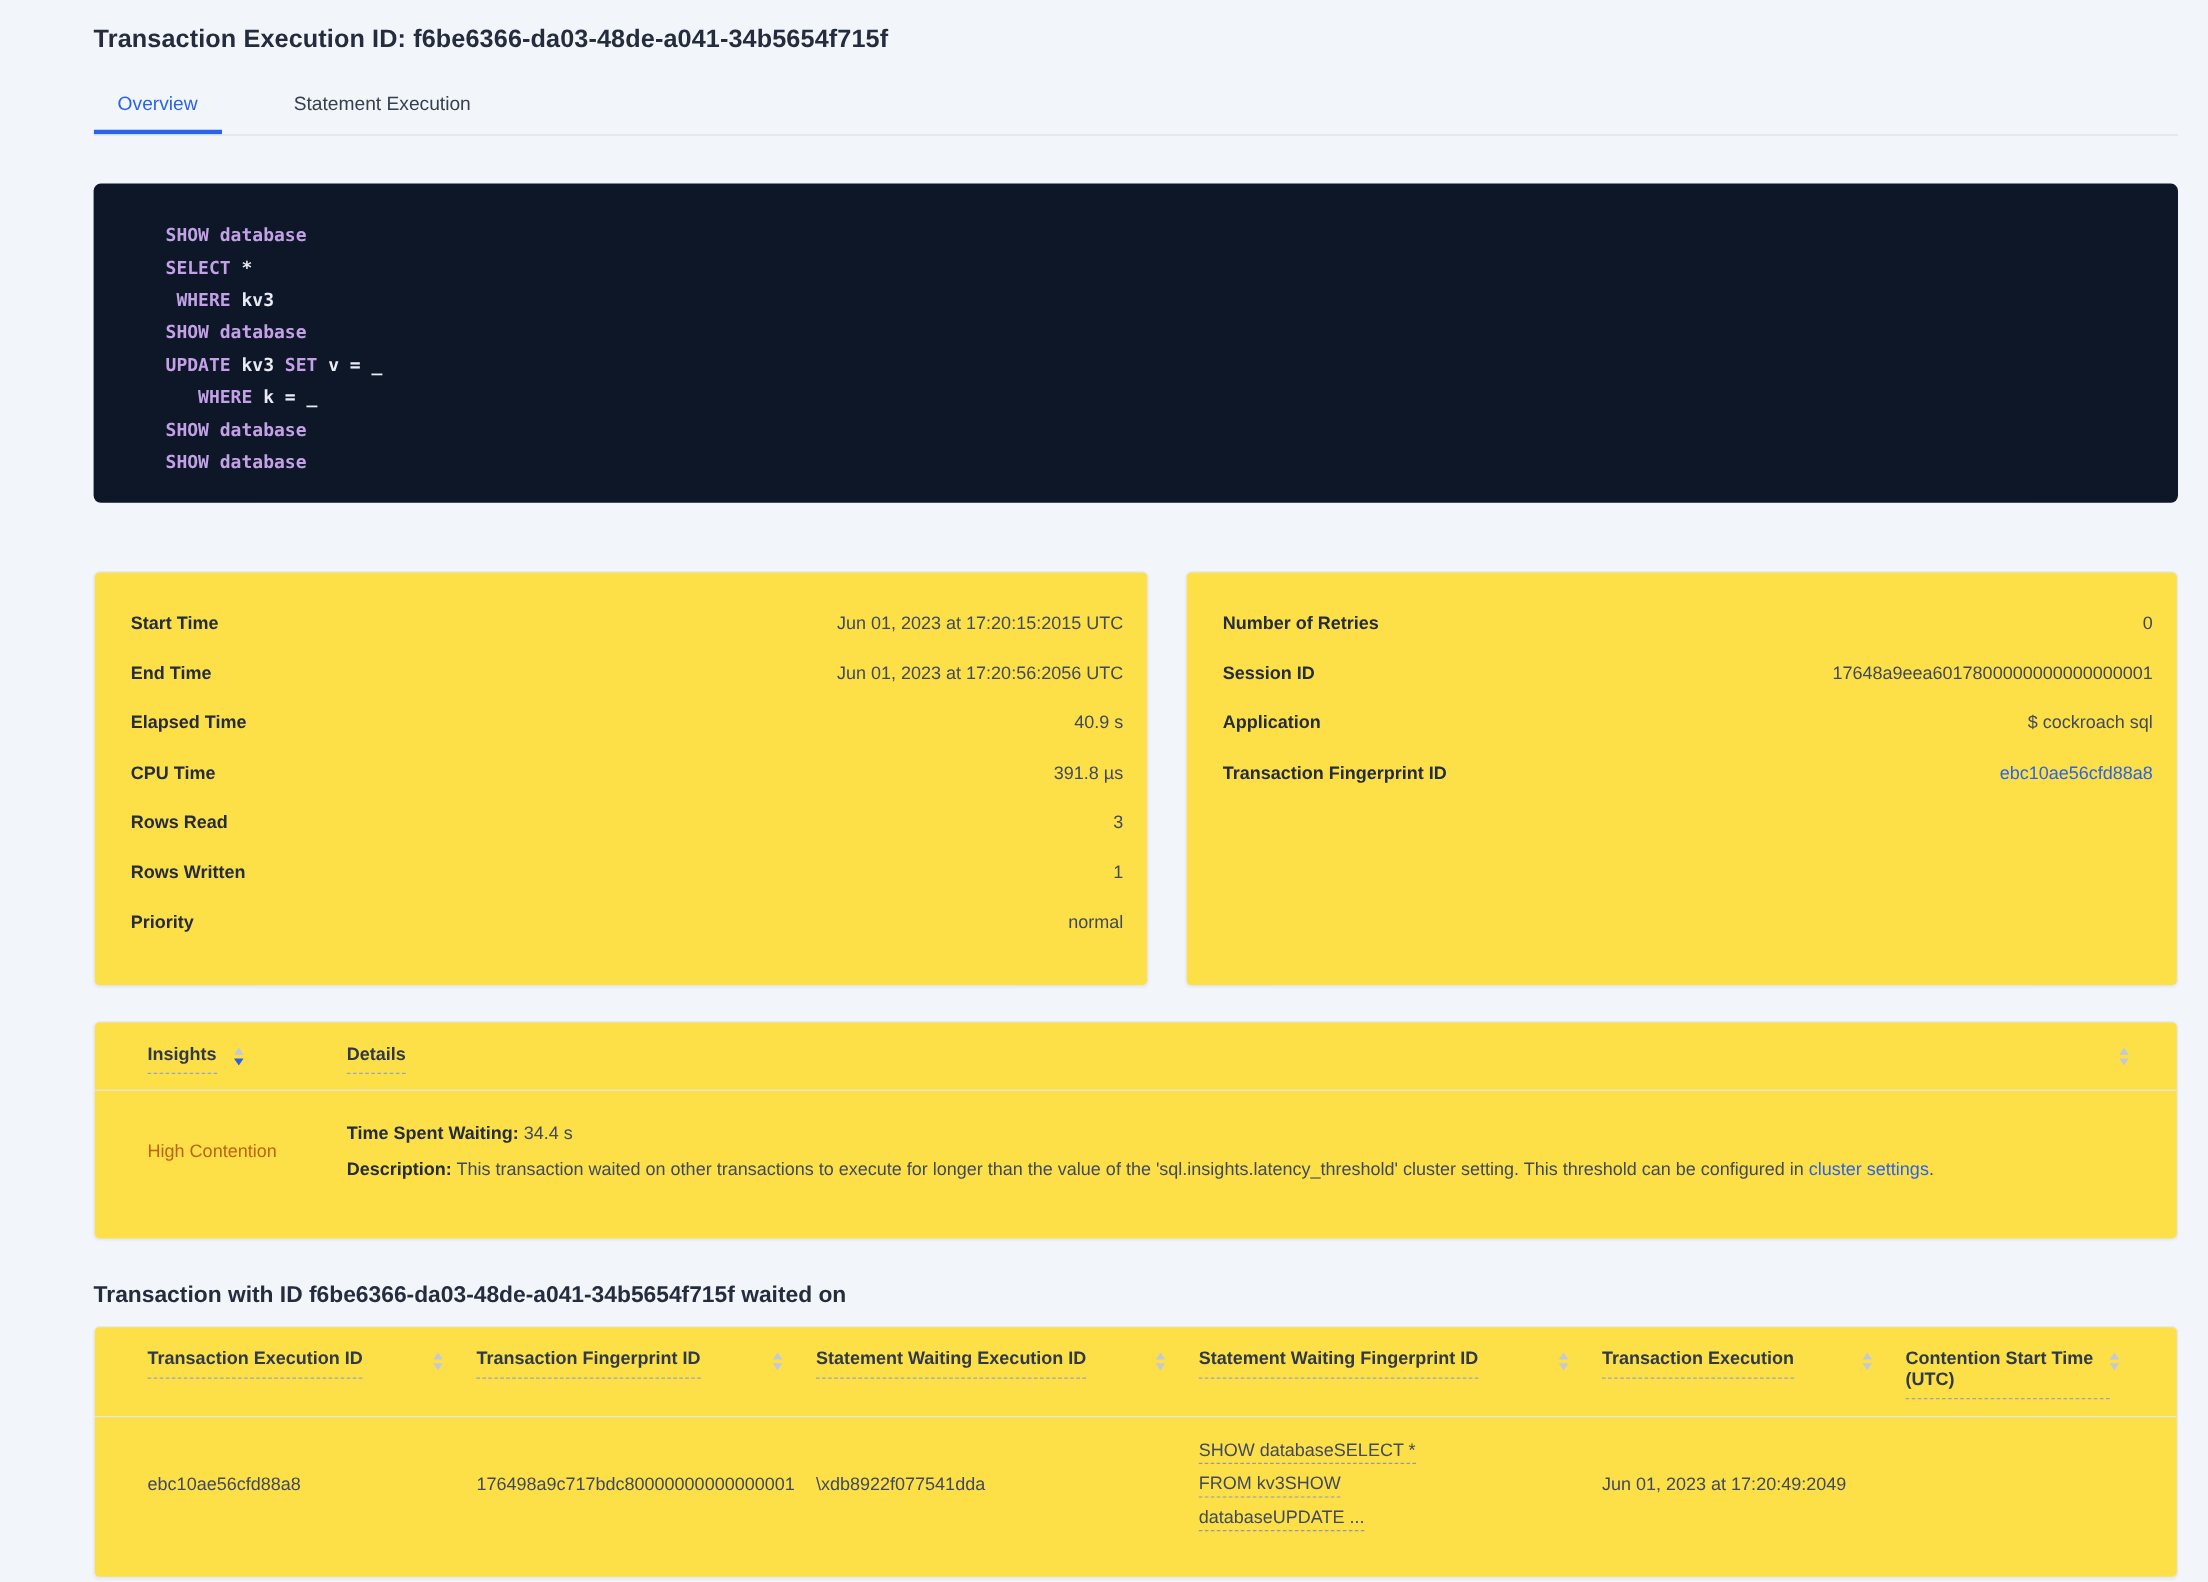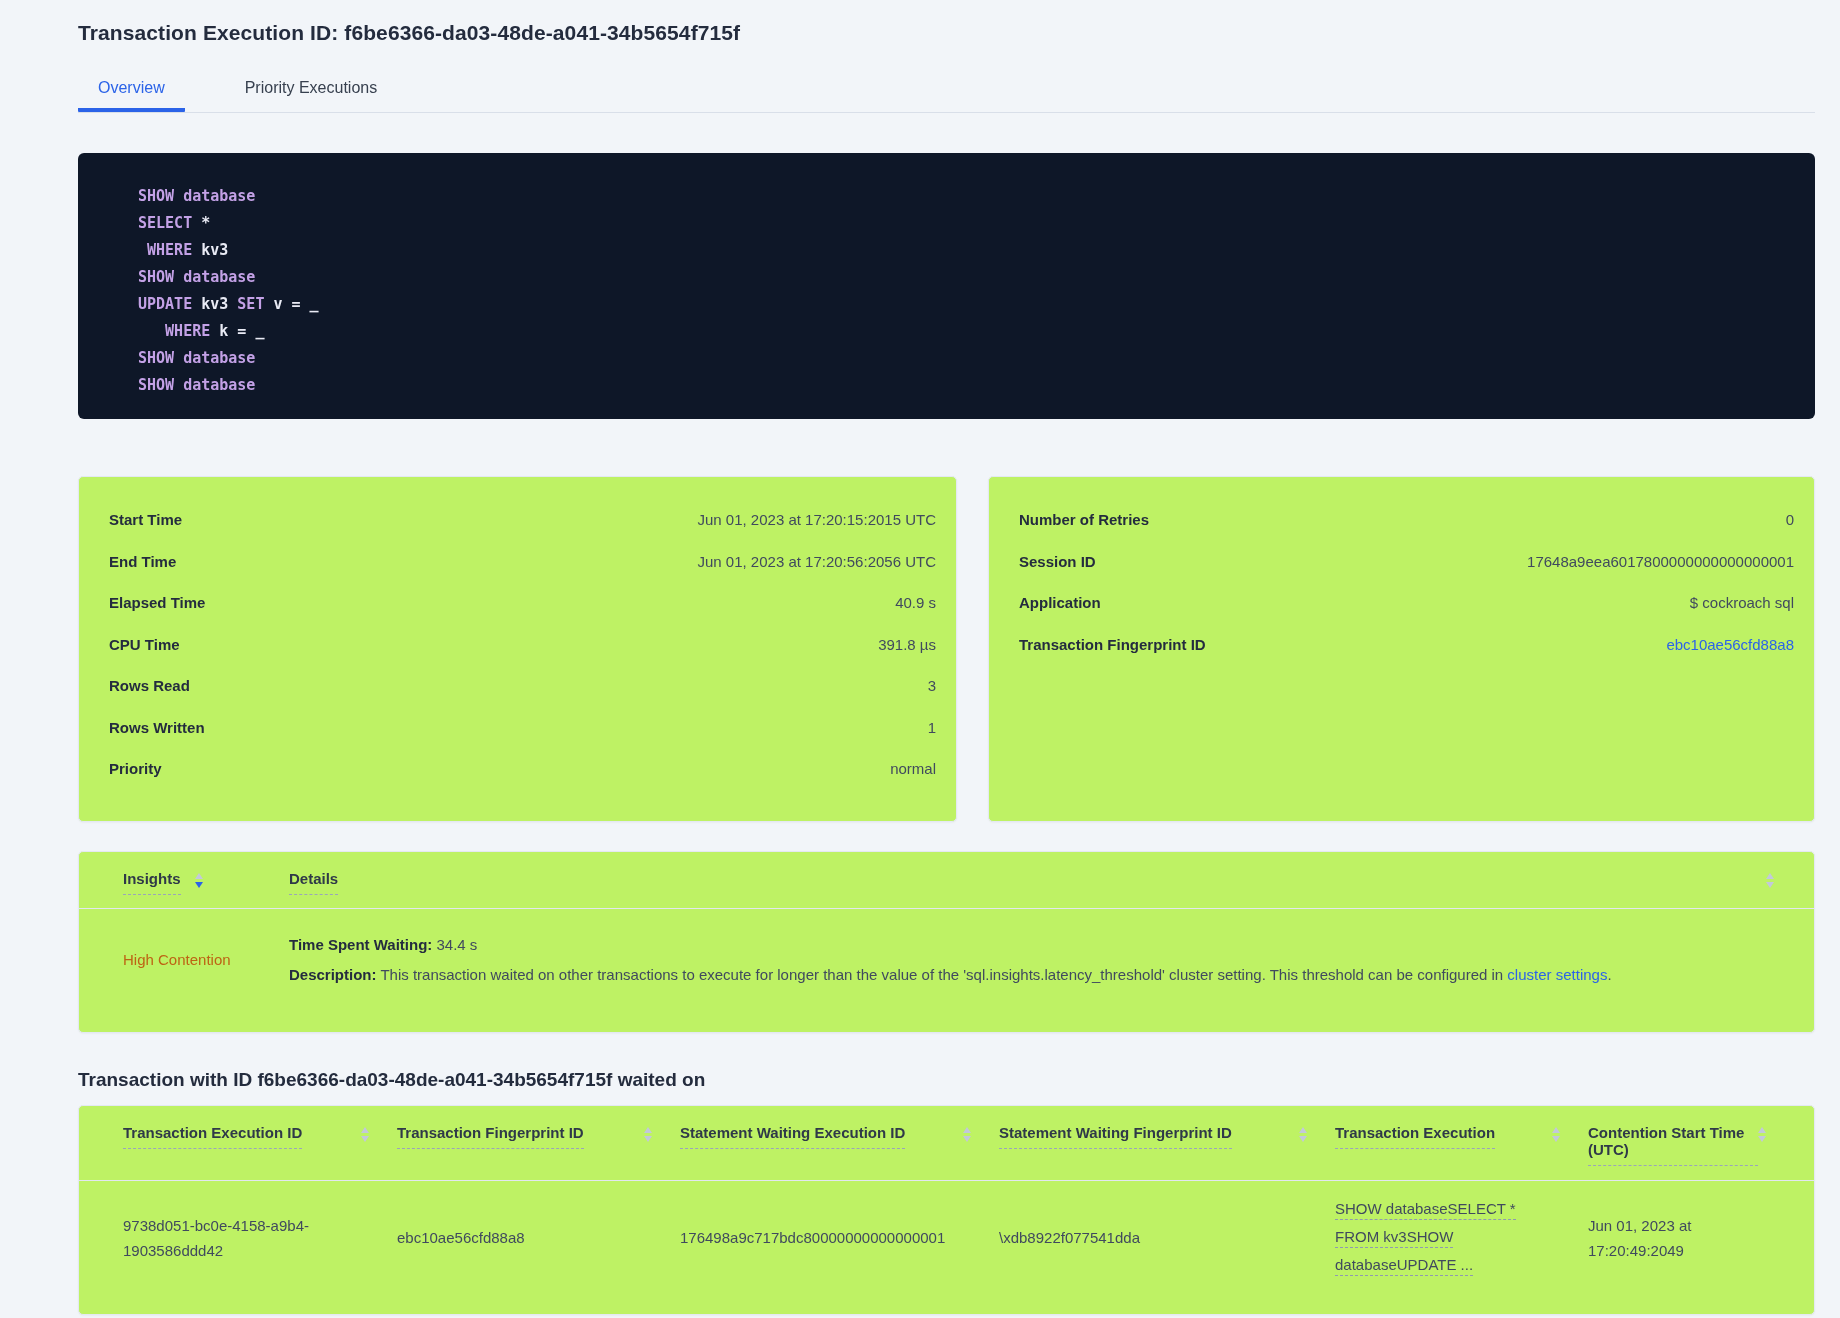--- a/index.html
+++ b/index.html
@@ -46,21 +46,21 @@
     font-family:"DejaVu Sans Mono", monospace;
     font-size:15px; font-weight:700;
     overflow:hidden;
   }
   .cl { white-space:pre; line-height:27px; }
   .kw { color:#c3a1e6; }
   .pl { color:#e9ebf5; }
 
   
   .card {
-    background:#bef264;
+    background:#fde047;
     border:1px solid #e4e9f2;
     border-radius:5px;
     box-shadow:0 1px 2px rgba(17,24,39,.04);
   }
   .cards-row { margin-top:57px; display:flex; gap:31px; }
   .info-card { height:346px; padding:22px 20px 0 30px; }
   .info-card.left { width:879px; }
   .info-card.right { flex:1; }
   .info-row {
     height:41.5px;
@@ -130,21 +130,21 @@
 
 <div class="page">
 
   <h1 class="title">Transaction Execution ID: f6be6366-da03-48de-a041-34b5654f715f</h1>
 
   <div class="tabbar">
     <div class="tab active">
       <span>Overview</span>
     </div>
     <div class="tab">
-      <span>Priority Executions</span>
+      <span>Statement Execution</span>
     </div>
   </div>
 
   <div class="codeblock">
     <div class="cl"><span class="kw">SHOW database</span></div>
     <div class="cl"><span class="kw">SELECT</span><span class="pl"> *</span></div>
     <div class="cl"><span class="pl"> </span><span class="kw">WHERE</span><span class="pl"> kv3</span></div>
     <div class="cl"><span class="kw">SHOW database</span></div>
     <div class="cl"><span class="kw">UPDATE</span><span class="pl"> kv3 </span><span class="kw">SET</span><span class="pl"> v = _</span></div>
     <div class="cl"><span class="pl">   </span><span class="kw">WHERE</span><span class="pl"> k = _</span></div>
@@ -275,21 +275,20 @@
       <div class="wt-th">
         <span class="th-label">Contention Start Time (UTC)</span>
         <span class="sort">
             <i class="tri up"></i>
             <i class="tri down"></i>
           </span>
       </div>
     </div>
     <div class="hdivider"></div>
     <div class="wt-row">
-      <div class="wt-cell">9738d051-bc0e-4158-a9b4-1903586ddd42</div>
       <div class="wt-cell">ebc10ae56cfd88a8</div>
       <div class="wt-cell">176498a9c717bdc80000000000000001</div>
       <div class="wt-cell">\xdb8922f077541dda</div>
       <div class="wt-cell txn-exec-link">
         <span>SHOW databaseSELECT *</span><br>
         <span>FROM kv3SHOW</span><br>
         <span>databaseUPDATE ...</span>
       </div>
       <div class="wt-cell">Jun 01, 2023 at 17:20:49:2049</div>
     </div>

